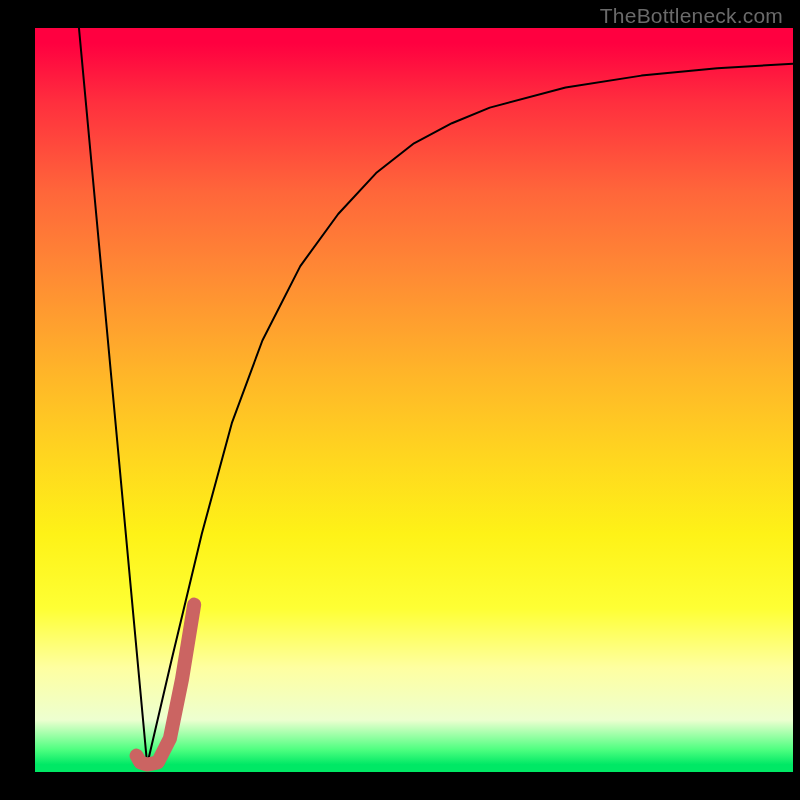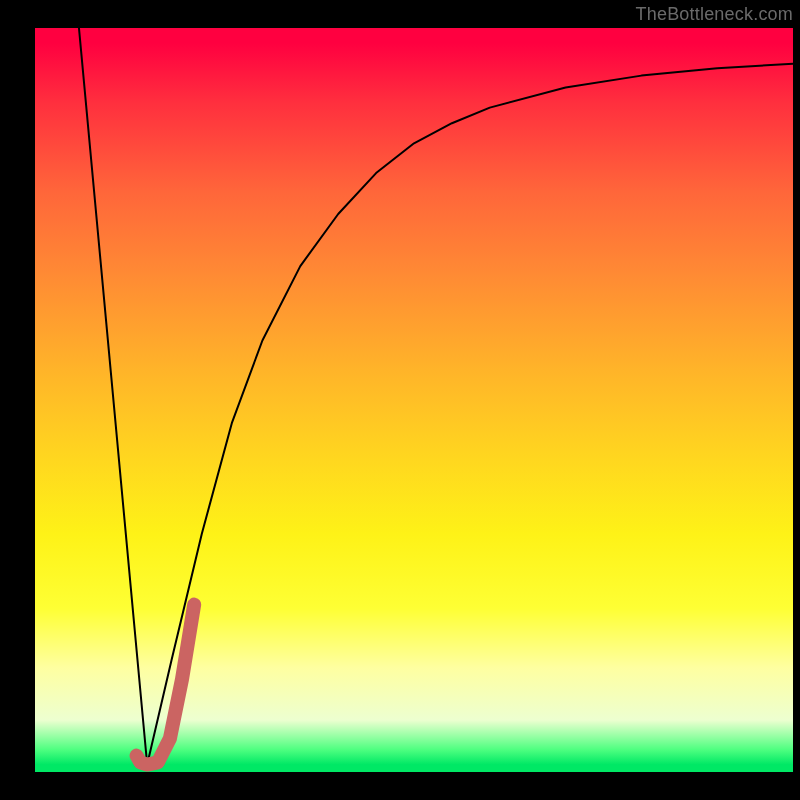--- a/index.html
+++ b/index.html
@@ -6,24 +6,24 @@
   html, body { width: 800px; height: 800px; overflow: hidden; }
   .frame {
     width: 800px;
     height: 800px;
     background: #000;
     position: relative;
   }
   .watermark {
     position: absolute;
     top: 4px;
-    right: 7px;
+    right: 17px;
     color: #6a6a6a;
     font-family: Arial, Helvetica, sans-serif;
-    font-size: 18px;
+    font-size: 21px;
     font-weight: 500;
     letter-spacing: 0.2px;
     text-align: right;
   }
   .plot {
     position: absolute;
     left: 35px;
     top: 28px;
     width: 758px;
     height: 744px;

